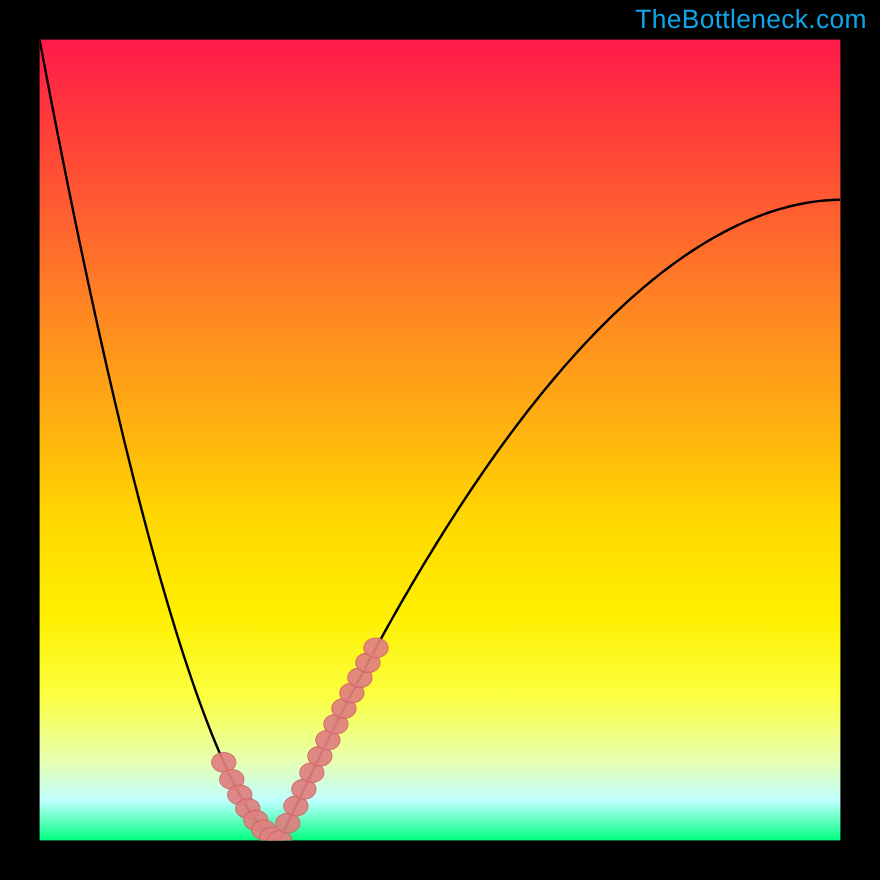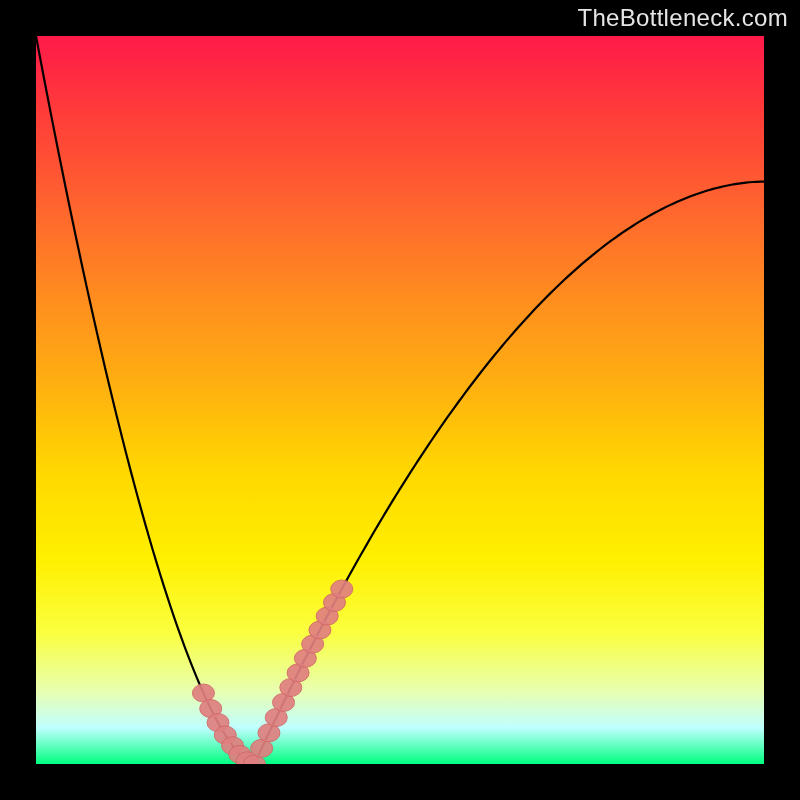--- a/index.html
+++ b/index.html
@@ -34,21 +34,21 @@
       position: absolute;
       left: 0;
       top: 0;
       width: 100%;
       height: 100%;
     }
     .watermark {
       position: absolute;
       top: 4px;
       right: 12px;
-      color: #e5e5e5;
+      color: #0ea5e9;
       font-size: 24px;
       font-weight: 500;
       letter-spacing: 0.3px;
     }
   </style>
 </head>
 <body>
 
 <div class="plot-area">
   <svg class="plot-svg" viewBox="0 0 728 728" preserveAspectRatio="none">

